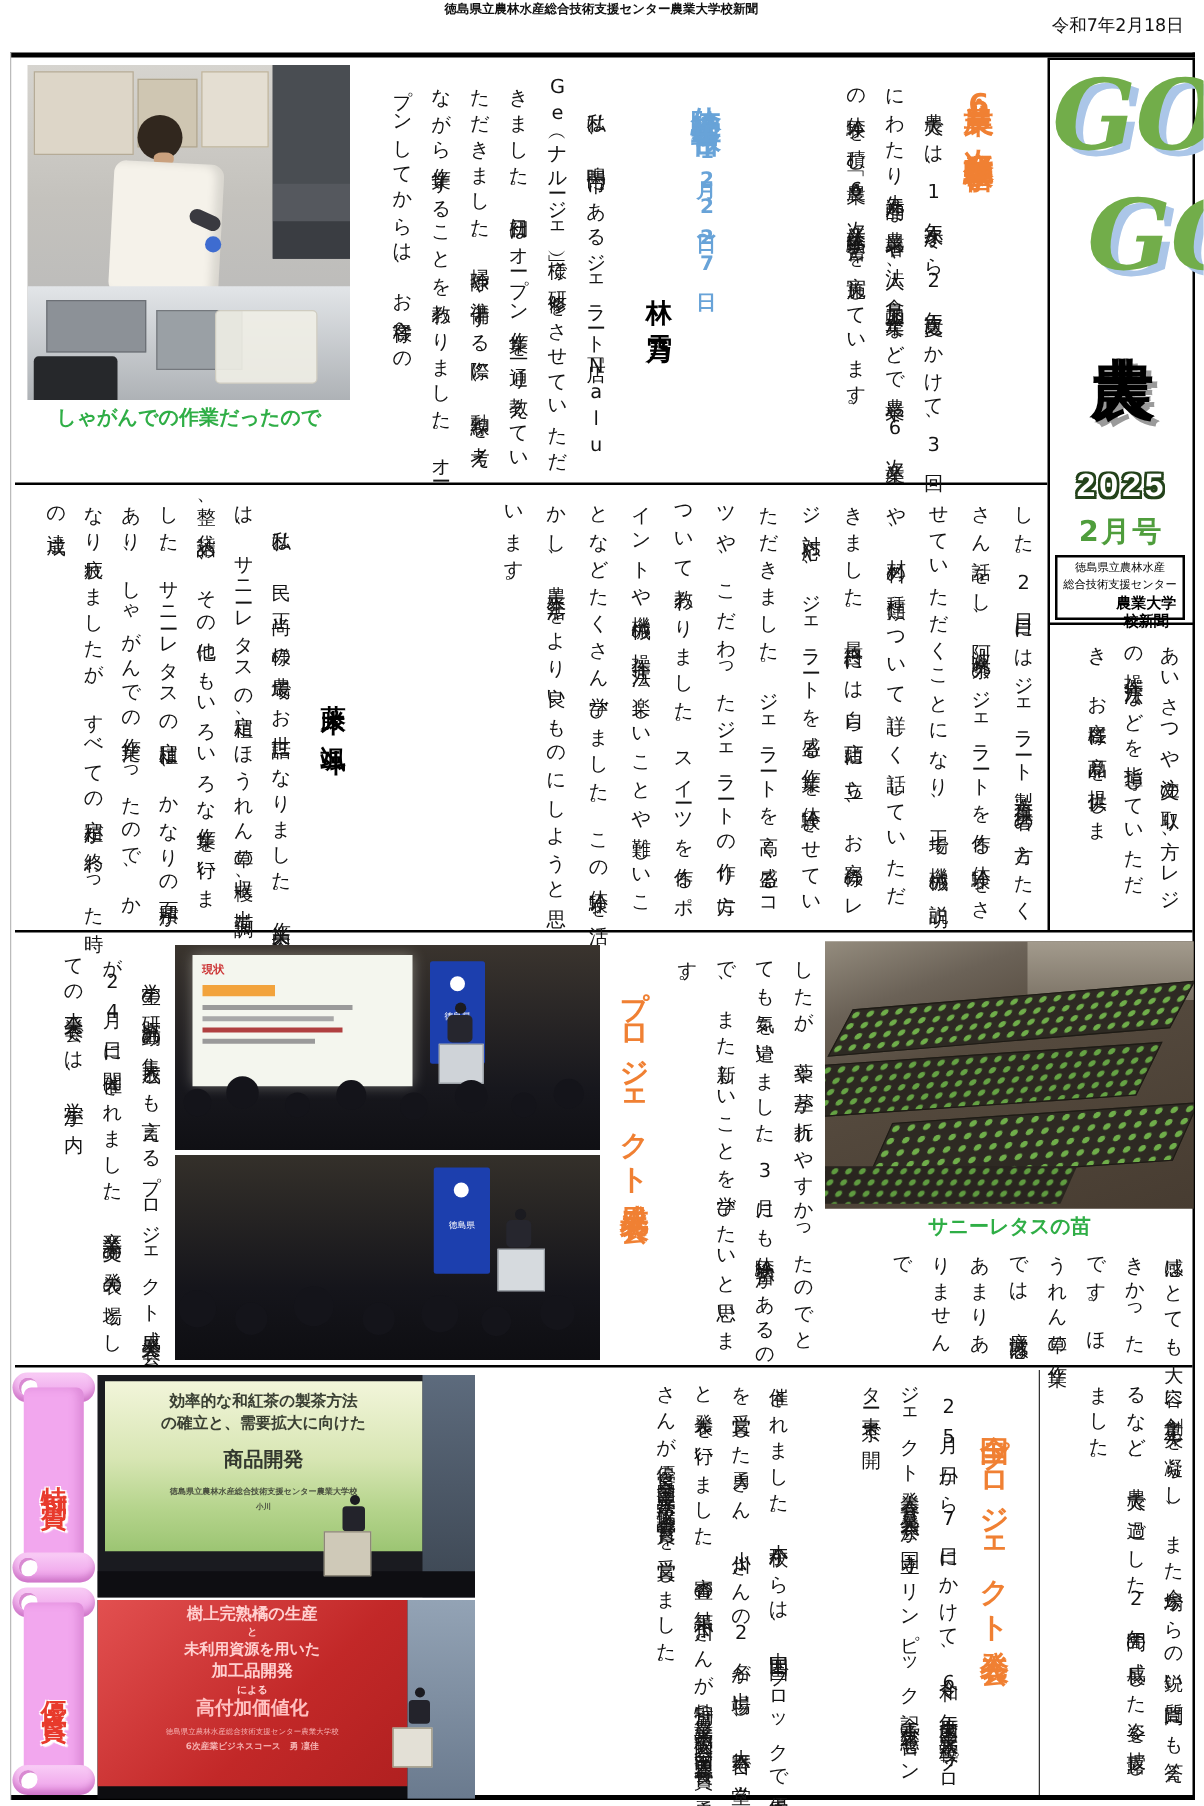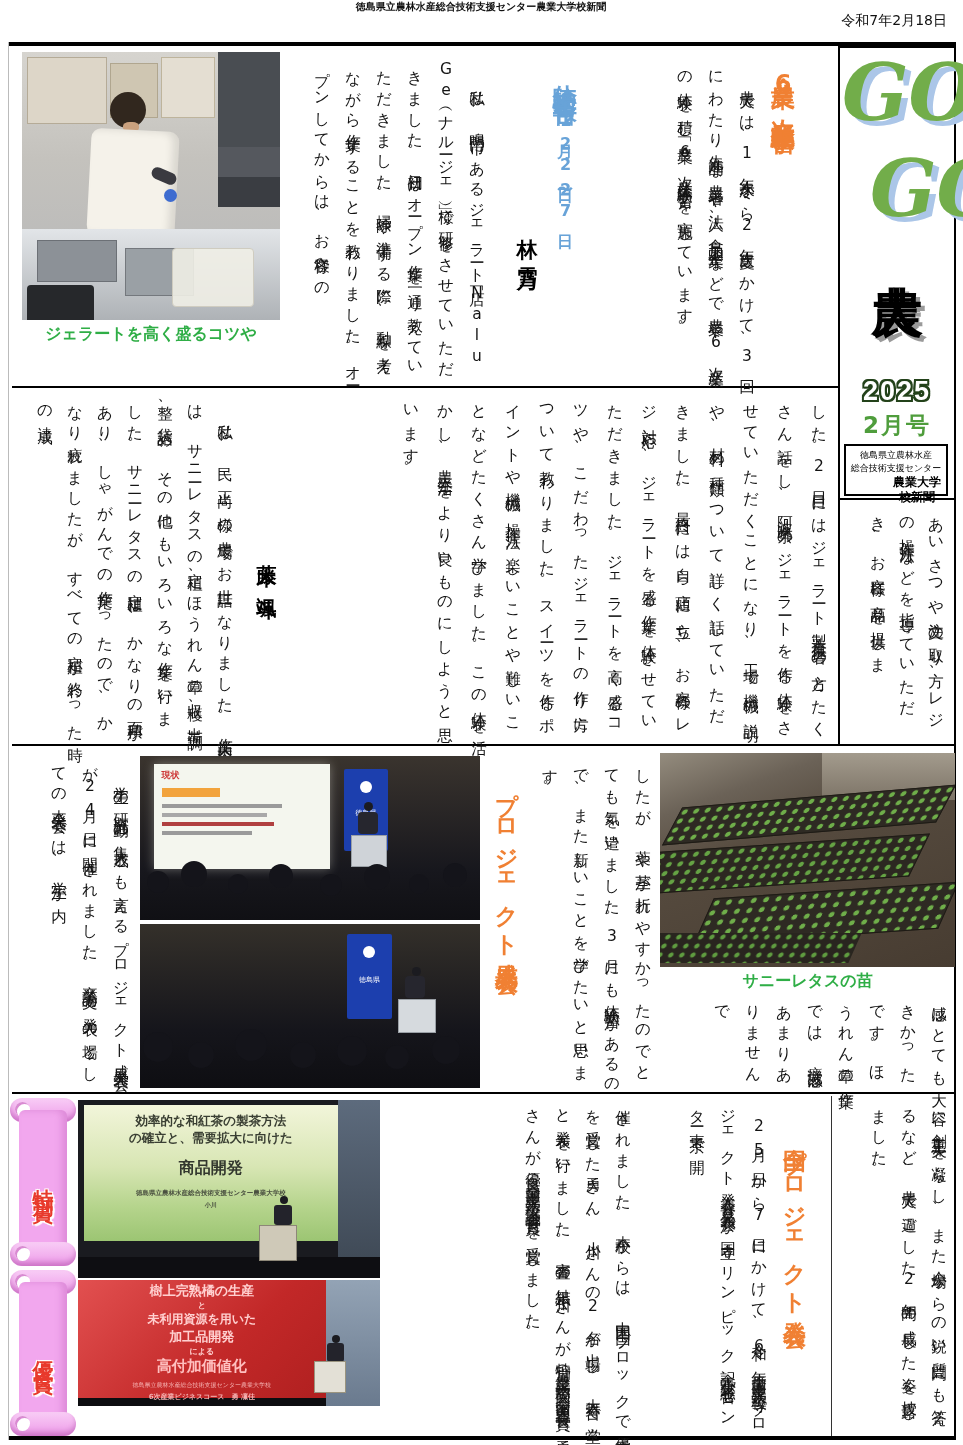--- a/index.html
+++ b/index.html
@@ -45,21 +45,21 @@
   <div class="abs" style="left:831px;top:1096px;width:1px;height:340px;background:#333;"></div>
 
   <div class="abs" style="left:838px;top:46px;width:118px;height:454px;border:2px solid #000;box-sizing:border-box;background:#fff;">
     <div class="abs go" style="left:2px;top:6px;">
       <span class="g">GO</span>
     </div>
     <div class="abs go" style="left:30px;top:102px;">
       <span class="g">GO</span>
     </div>
     <div class="abs v" style="left:50%;transform:translateX(-50%);top:196px;font-size:52px;font-weight:900;color:#000;text-shadow:4px 4px 0 #9a9a9a;line-height:1.1;">農大</div>
-    <div class="abs" style="left:0;width:100%;top:328px;text-align:center;font-family:Liberation Sans, sans-serif;font-weight:bold;font-size:27px;color:#fff;letter-spacing:2px;text-shadow:-2px -2px 0 #23421a,2px -2px 0 #23421a,-2px 2px 0 #23421a,2px 2px 0 #23421a,0 2px 0 #23421a,2px 0 0 #23421a,0 -2px 0 #23421a,-2px 0 0 #23421a;">2025</div>
+    <div class="abs" style="left:0;width:100%;top:328px;text-align:center;font-family:Liberation Mono, monospace;font-weight:bold;font-size:27px;color:#fff;letter-spacing:2px;text-shadow:-2px -2px 0 #23421a,2px -2px 0 #23421a,-2px 2px 0 #23421a,2px 2px 0 #23421a,0 2px 0 #23421a,2px 0 0 #23421a,0 -2px 0 #23421a,-2px 0 0 #23421a;">2025</div>
     <div class="abs" style="left:0;width:100%;top:362px;text-align:center;font-weight:bold;font-size:23px;color:#4f9d3c;letter-spacing:2px;">2月号</div>
     <div class="abs" style="left:4px;top:396px;width:104px;height:52px;border:2px solid #000;box-sizing:border-box;text-align:center;">
       <div style="font-size:9px;line-height:14px;margin-top:2px;">徳島県立農林水産</div>
       <div style="font-size:9px;line-height:13px;">総合技術支援センター</div>
       <div style="font-size:12px;line-height:15px;font-weight:bold;padding-left:42px;">農業大学校新聞</div>
     </div>
   </div>
 
   <div class="abs v hl-orange" style="left:764px;top:64px;height:320px;">農業・6次産業体験学習</div>
   <div class="abs v body-txt" style="left:598px;top:60px;width:164px;height:322px;">　農大では、1年次冬から2年次夏にかけて、3回にわたり先進的な農業者や法人、食品加工企業などで農業や6次産業の体験を積む「農業・6次産業体験学習」を実施しています。</div>
@@ -79,21 +79,21 @@
     <div class="abs" style="left:39%;top:26%;width:16px;height:10px;border-radius:40%;background:#caa17e;"></div>
     <div class="abs" style="left:26%;top:29%;width:34%;height:40%;background:#f5f2ea;border-radius:10px;transform:rotate(3deg);box-shadow:inset -6px 0 8px rgba(0,0,0,.12);"></div>
     <div class="abs" style="left:50%;top:44%;width:26px;height:12px;background:#3a3a40;border-radius:6px;transform:rotate(24deg);"></div>
     <div class="abs" style="left:55%;top:51%;width:13px;height:13px;border-radius:50%;background:#3e6cd0;"></div>
     <div class="abs" style="left:0;bottom:0;width:100%;height:34%;background:linear-gradient(#e2e5e8,#aeb2b6);"></div>
     <div class="abs" style="left:6%;bottom:14%;width:30%;height:15%;background:#8c9197;border:1px solid #6c7076;"></div>
     <div class="abs" style="left:40%;bottom:9%;width:26%;height:17%;background:#9aa0a5;border:1px solid #74787d;"></div>
     <div class="abs" style="left:2%;bottom:-2%;width:26%;height:15%;background:#26282b;border-radius:4px;"></div>
     <div class="abs" style="left:58%;bottom:5%;width:31%;height:21%;background:rgba(240,238,230,.9);border:1px solid #cfccc0;border-radius:4px;"></div>
   </div>
-  <div class="abs caption-green" style="left:22px;top:324px;width:258px;">ジェラートを高く盛るコツや</div>
+  <div class="abs caption-green" style="left:22px;top:324px;width:258px;">しゃがんでの作業だったので</div>
 
   <div class="abs v body-txt" style="left:300px;top:394px;width:536px;height:346px;line-height:34px;letter-spacing:4px;">した。2日目にはジェラート製造責任者の方とたくさん話をし、阿波晩茶のジェラートを作る体験をさせていただくことになり、工場で機械の説明や、材料の種類について詳しく話していただきました。最終日には自ら店頭に立ち、お客様のレジ対応や、ジェラートを盛る作業を体験させていただきました。ジェラートを高く盛るコツや、こだわったジェラートの作り方について教わりました。スイーツを作るポイントや機械の操作方法、楽しいことや難しいことなどたくさん学びました。この体験を活かし、農大生活をより良いものにしようと思います。</div>
   <div class="abs v author" style="left:254px;top:548px;height:160px;font-size:20px;">藤木　颯斗</div>
   <div class="abs v body-txt" style="left:14px;top:394px;width:226px;height:346px;line-height:30px;">　私は、民 正尚 様の農場でお世話になりました。作業内容は、サニーレタスの定植、ほうれん草の収穫、出荷調整、袋詰め、その他にもいろいろな作業を行いました。サニーレタスの定植は、かなりの面積があり、しゃがんでの作業だったので、かなり疲れましたが、すべての定植が終わった時の達成</div>
 
   <div class="abs v body-txt" style="left:16px;top:756px;width:120px;height:330px;">　学生の研究活動の集大成とも言えるプロジェクト成果発表会が2月4日に開催されました。卒業論文の発表の場としての本発表会では、学生が内</div>
 
   <div class="abs photo" style="left:140px;top:756px;width:340px;height:164px;background:linear-gradient(#3a342e,#17171d 70%,#101014);">
     <div class="abs" style="left:4%;top:5%;width:52%;height:64%;background:#f4f6ee;box-shadow:0 0 10px rgba(255,255,240,.35);">
       <div style="position:absolute;left:8px;top:5px;font-size:9px;font-weight:bold;color:#c33;">現状</div>
@@ -167,21 +167,21 @@
       <div class="slide-line" style="font-size:6.5px;color:#4a5040;margin-top:10px;">徳島県立農林水産総合技術支援センター農業大学校</div>
       <div class="slide-line" style="font-size:6px;color:#4a5040;margin-top:3px;">小川</div>
     </div>
     <div class="abs" style="left:86%;top:0;width:14%;height:100%;background:linear-gradient(#5d6b7d,#3c4652);"></div>
     <div class="abs" style="left:0;bottom:0;width:100%;height:12%;background:#0e0e12;"></div>
     <div class="abs" style="left:67%;top:54%;width:8px;height:8px;border-radius:50%;background:#1b1b20;"></div>
     <div class="abs" style="left:65%;top:59%;width:18px;height:20px;background:#23232b;border-radius:3px;"></div>
     <div class="abs" style="left:60%;top:70%;width:36px;height:34px;background:#cfc9b8;border:1px solid #8d8778;"></div>
   </div>
 
-  <div class="abs photo" style="left:78px;top:1280px;width:302px;height:126px;background:#0d0d10;">
+  <div class="abs photo" style="left:78px;top:1280px;width:302px;height:159px;background:#0d0d10;">
     <div class="abs" style="left:0;top:0;width:82%;height:94%;background:linear-gradient(135deg,#e25050,#c22828 60%,#b02020);">
       <div class="slide-line" style="margin-top:2px;font-size:13px;color:#ffd0d0;">樹上完熟橘の生産</div>
       <div class="slide-line" style="font-size:8px;color:#ffd0d0;">と</div>
       <div class="slide-line" style="font-size:12px;color:#ffd0d0;">未利用資源を用いた</div>
       <div class="slide-line" style="font-size:13px;color:#ffd0d0;font-family:Liberation Serif, serif;">加工品開発</div>
       <div class="slide-line" style="font-size:8px;color:#ffd0d0;">による</div>
       <div class="slide-line" style="font-size:15px;color:#ffc0c0;">高付加価値化</div>
       <div class="slide-line" style="font-size:6px;color:#f5b0b0;margin-top:5px;font-weight:normal;">徳島県立農林水産総合技術支援センター農業大学校</div>
       <div class="slide-line" style="font-size:7px;color:#f5b0b0;margin-top:2px;">6次産業ビジネスコース　勇 凜佳</div>
     </div>

